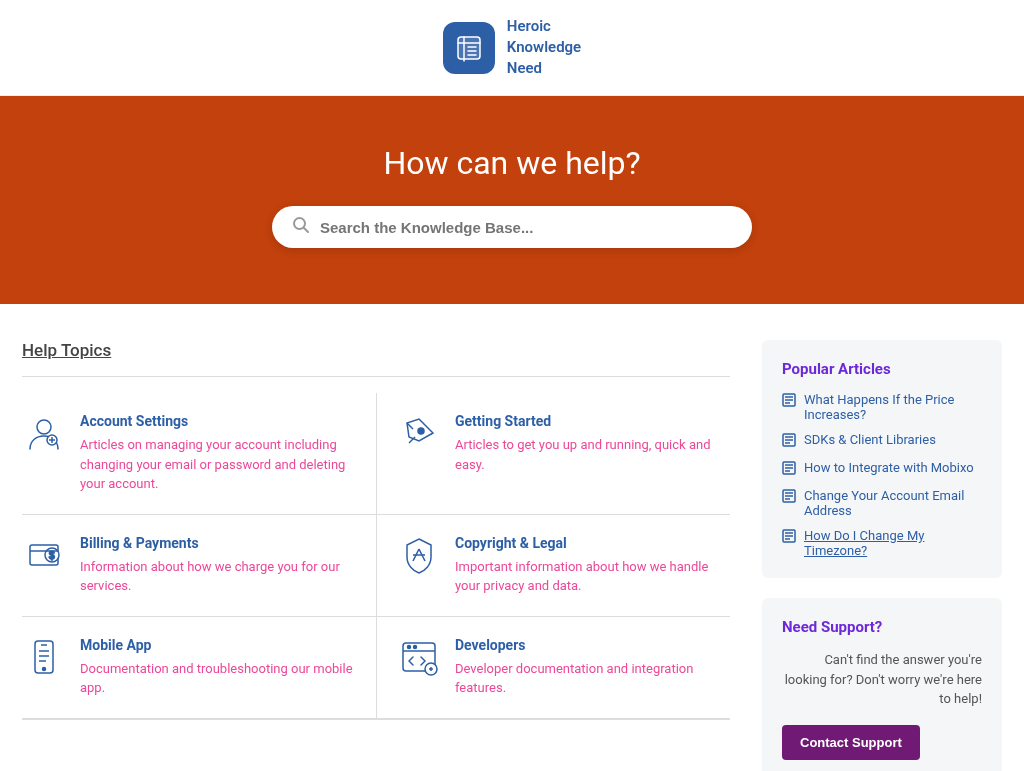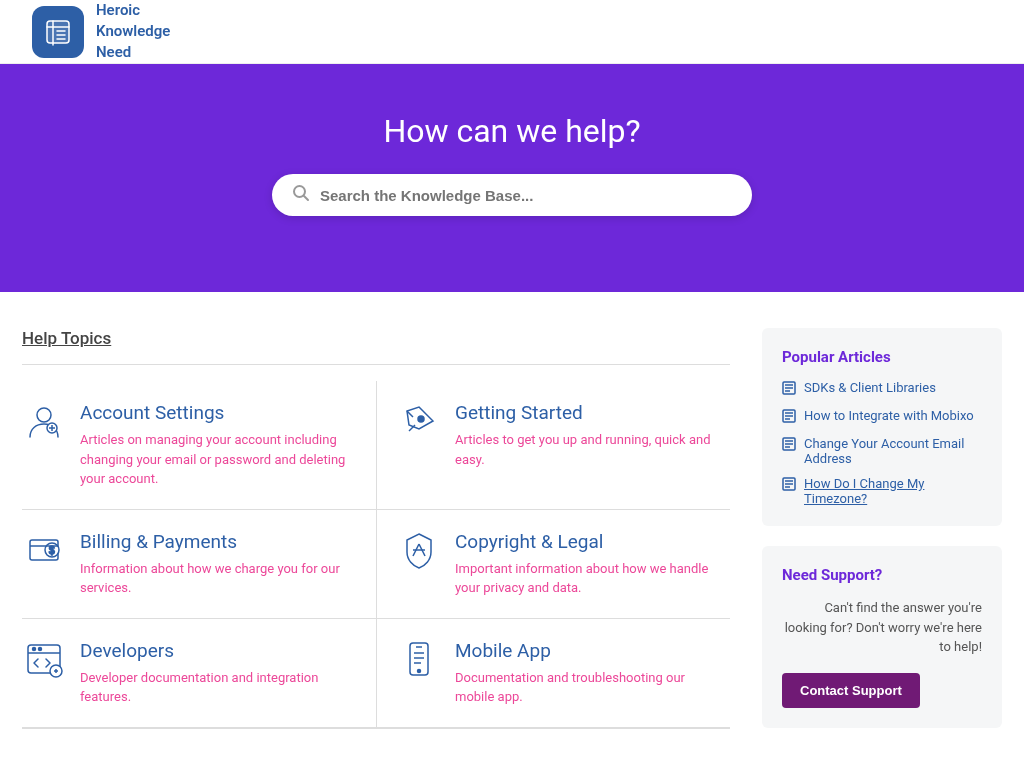--- a/index.html
+++ b/index.html
@@ -2,23 +2,24 @@
 <html><head>
   <meta charset="utf-8">
   <style>
     * { box-sizing: border-box; margin: 0; padding: 0; }
     body { font-family: -apple-system, BlinkMacSystemFont, 'Segoe UI', Roboto, sans-serif; background: #fff; color: #333; }
 
     
     .header {
       display: flex;
       align-items: center;
-      padding: 0 32px;
+      padding: 16px 32px;
       background: #fff;
       border-bottom: 1px solid #eee;
+      justify-content: center;
     }
     .logo-box {
       display: flex;
       align-items: center;
       gap: 12px;
     }
     .logo-icon {
       background: #2d5fa6;
       border-radius: 12px;
       width: 52px;
@@ -31,22 +32,22 @@
     }
     .logo-text {
       color: #2d5fa6;
       font-size: 15px;
       font-weight: 600;
       line-height: 1.4;
     }
 
     
     .hero {
-      background: #6d28d9;
-      padding: 48px 20px 76px;
+      background: #c2410c;
+      padding: 48px 20px 56px;
       text-align: center;
     }
     .hero-title {
       color: #fff;
       font-size: 32px;
       font-weight: 400;
       margin-bottom: 24px;
     }
     .search-bar {
       display: flex;
@@ -131,22 +132,22 @@
 
     .topic-icon svg {
       width: 40px;
       height: 40px;
       stroke: #2d5fa6;
       fill: none;
       stroke-width: 1.5;
     }
 
     .topic-text h3 {
-      font-size: 19px;
-      font-weight: 400;
+      font-size: 14px;
+      font-weight: 700;
       color: #2d5fa6;
       margin-bottom: 6px;
     }
 
     .topic-text p {
       font-size: 13px;
       color: #ec4899;
       line-height: 1.5;
     }
 
@@ -315,63 +316,74 @@
         </div>
         <div class="topic-text">
           <h3>Copyright &amp; Legal</h3>
           <p>Important information about how we handle your privacy and data.</p>
         </div>
       </div>
 
       <div class="topic-item">
         <div class="topic-icon">
           <svg viewBox="0 0 40 40">
+            <rect x="11" y="4" width="18" height="32" rx="3"></rect>
+            <line x1="17" y1="8" x2="23" y2="8"></line>
+            <circle cx="20" cy="32" r="1.5" fill="#2d5fa6"></circle>
+            <line x1="15" y1="14" x2="25" y2="14"></line>
+            <line x1="15" y1="19" x2="25" y2="19"></line>
+            <line x1="15" y1="24" x2="22" y2="24"></line>
+          </svg>
+        </div>
+        <div class="topic-text">
+          <h3>Mobile App</h3>
+          <p>Documentation and troubleshooting our mobile app.</p>
+        </div>
+      </div>
+
+      <div class="topic-item">
+        <div class="topic-icon">
+          <svg viewBox="0 0 40 40">
             <rect x="4" y="6" width="32" height="28" rx="3"></rect>
             <line x1="4" y1="14" x2="36" y2="14"></line>
             <circle cx="10" cy="10" r="1.5" fill="#2d5fa6"></circle>
             <circle cx="16" cy="10" r="1.5" fill="#2d5fa6"></circle>
             <path d="M14 20 L10 24 L14 28" stroke-linecap="round" stroke-linejoin="round"></path>
             <path d="M22 20 L26 24 L22 28" stroke-linecap="round" stroke-linejoin="round"></path>
             <circle cx="32" cy="32" r="6" fill="white" stroke="#2d5fa6"></circle>
             <line x1="30" y1="32" x2="34" y2="32"></line>
             <line x1="32" y1="30" x2="32" y2="34"></line>
           </svg>
         </div>
         <div class="topic-text">
           <h3>Developers</h3>
           <p>Developer documentation and integration features.</p>
         </div>
       </div>
 
-      <div class="topic-item">
-        <div class="topic-icon">
-          <svg viewBox="0 0 40 40">
-            <rect x="11" y="4" width="18" height="32" rx="3"></rect>
-            <line x1="17" y1="8" x2="23" y2="8"></line>
-            <circle cx="20" cy="32" r="1.5" fill="#2d5fa6"></circle>
-            <line x1="15" y1="14" x2="25" y2="14"></line>
-            <line x1="15" y1="19" x2="25" y2="19"></line>
-            <line x1="15" y1="24" x2="22" y2="24"></line>
-          </svg>
-        </div>
-        <div class="topic-text">
-          <h3>Mobile App</h3>
-          <p>Documentation and troubleshooting our mobile app.</p>
-        </div>
-      </div>
-
     </div>
     <hr class="divider" style="margin-top:0;">
   </div>
 
   <div class="right-sidebar">
 
     <div class="sidebar-card">
       <h3 class="sidebar-card-title">Popular Articles</h3>
       <ul class="article-list">
+        <li>
+          <span class="article-icon">
+            <svg width="14" height="14" viewBox="0 0 14 14" fill="none" stroke="#2d5fa6" stroke-width="1.5">
+              <rect x="1" y="1" width="12" height="12" rx="1"></rect>
+              <line x1="3" y1="4" x2="11" y2="4"></line>
+              <line x1="3" y1="7" x2="11" y2="7"></line>
+              <line x1="3" y1="10" x2="8" y2="10"></line>
+            </svg>
+          </span>
+          <span>What Happens If the Price Increases?</span>
+        </li>
         <li>
           <span class="article-icon">
             <svg width="14" height="14" viewBox="0 0 14 14" fill="none" stroke="#2d5fa6" stroke-width="1.5">
               <rect x="1" y="1" width="12" height="12" rx="1"></rect>
               <line x1="3" y1="4" x2="11" y2="4"></line>
               <line x1="3" y1="7" x2="11" y2="7"></line>
               <line x1="3" y1="10" x2="8" y2="10"></line>
             </svg>
           </span>
           <span>SDKs &amp; Client Libraries</span>

